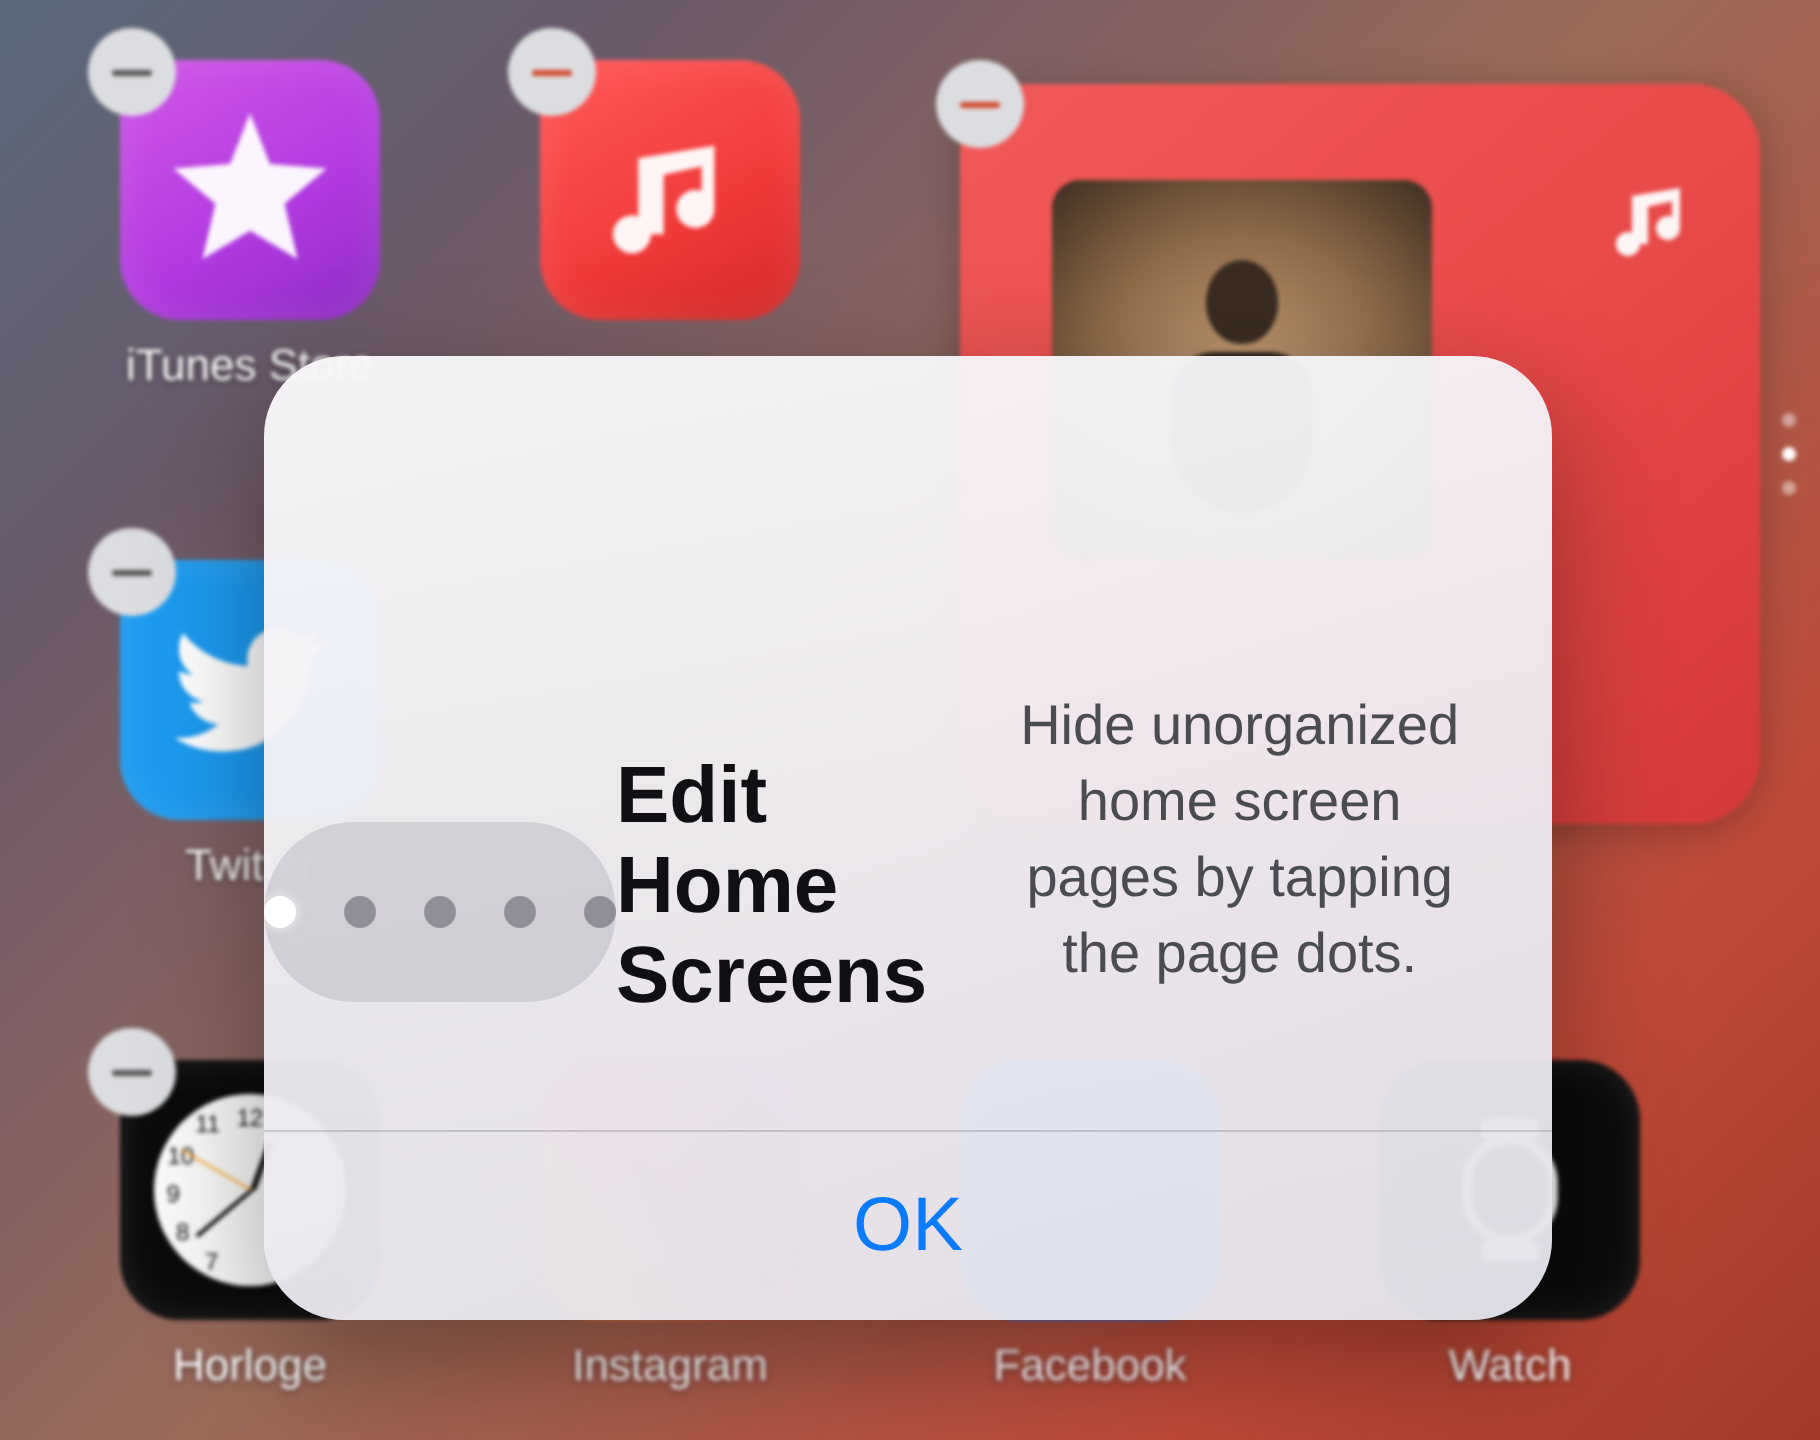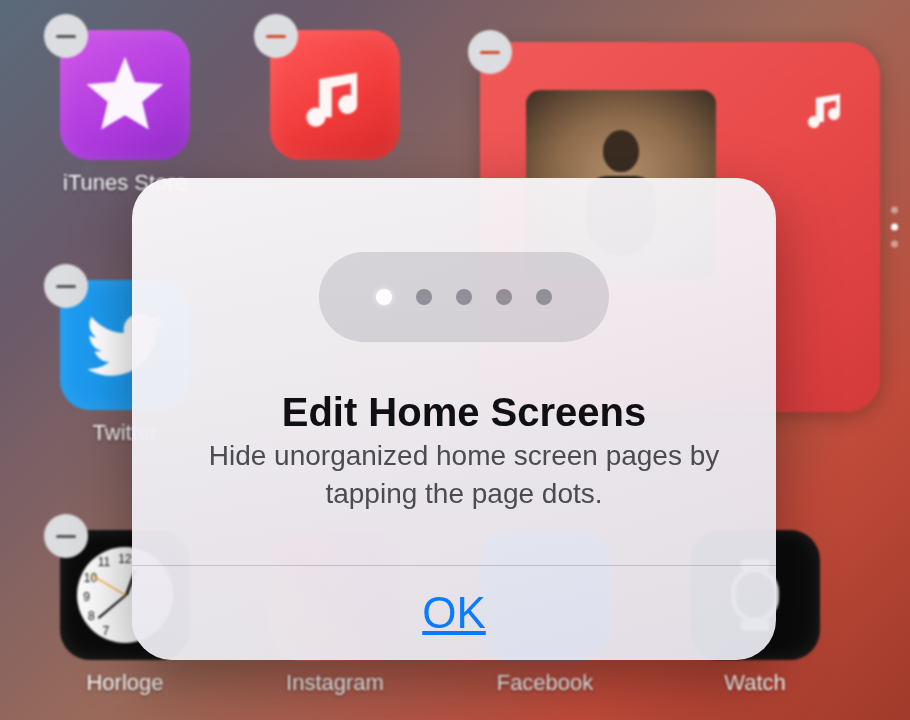--- a/index.html
+++ b/index.html
@@ -88,23 +88,22 @@
   .watch { background:#0b0b0b; }
 
   
   .dialog {
     position: absolute;
     left: 132px; top: 178px;
     width: 644px; height: 482px;
     border-radius: 40px;
     background: linear-gradient(165deg, rgba(250,248,250,0.96) 0%, rgba(236,234,240,0.96) 60%, rgba(228,228,236,0.96) 100%);
     box-shadow: 0 20px 60px rgba(0,0,0,0.35);
-    display: flex; flex-direction: column; align-items: center;
+    display: flex; align-items: center;
     overflow: hidden;
-    padding-left: 20px;
   }
   .page-dots-pill {
     margin-top: 74px;
     width: 290px; height: 90px; border-radius: 45px;
     background: rgba(120,120,130,0.22);
     display: flex; align-items: center; justify-content: center; gap: 24px;
   }
   .page-dots-pill .dot { width: 16px; height: 16px; border-radius: 50%; background: rgba(90,90,100,0.55); }
   .page-dots-pill .dot.active { background: #fff; box-shadow: 0 0 6px rgba(255,255,255,0.8); }
 
@@ -117,23 +116,22 @@
     font-size: 28px; color: #4b4b52; text-align: center; line-height: 1.35;
     padding: 0 38px;
   }
   .dialog-divider {
     position: absolute; left:0; right:0; bottom: 94px;
     height:1px; background: rgba(0,0,0,0.15);
   }
   .dialog-ok {
     position: absolute; left:0; right:0; bottom:0; height:94px;
     display:flex; align-items:center; justify-content:center;
-    font-size: 44px; color:#0a7aff; font-weight:400;
+    font-size: 38px; color:#0a7aff; font-weight:400;
     cursor:pointer;
-    text-decoration:underline;
   }
 
   svg { display:block; }
 
   
   .clockface { width:96px; height:96px; border-radius:50%; background:#fafafa; position:relative; }
   .clocknum { position:absolute; font-size:12px; color:#111; transform:translate(-50%,-50%); }
 </style>
 </head>
 <body>

